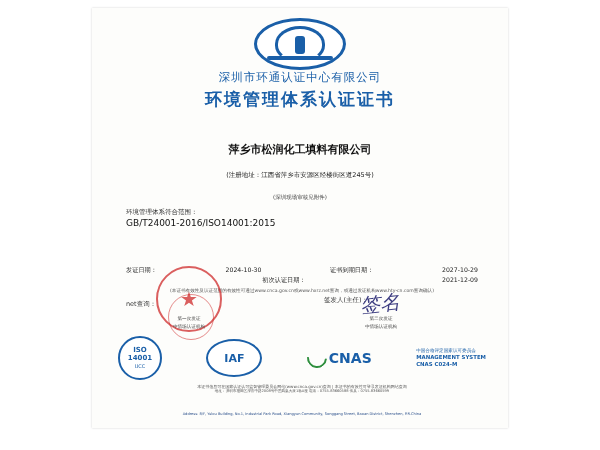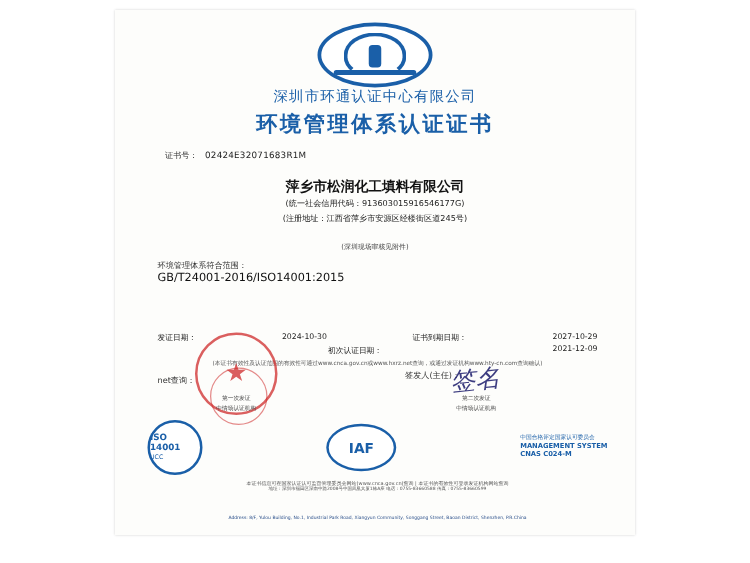--- a/index.html
+++ b/index.html
@@ -295,21 +295,21 @@
     justify-content: space-between;
   }
   .mark-circle {
     width: 40px;
     height: 40px;
     border-radius: 50%;
     border: 2px solid #1a5fa8;
     color: #1a5fa8;
     display: flex;
     flex-direction: column;
-    align-items: flex-start;
+    align-items: center;
     justify-content: center;
     font-size: 7px;
     font-weight: bold;
     font-family: "DejaVu Sans", sans-serif;
     line-height: 8px;
     background: #fff;
   }
   .mark-circle .sub { font-size: 5px; font-weight: normal; }
   .iaf-oval {
     width: 52px;
@@ -386,27 +386,22 @@
 
     <div class="logo-wrap">
       <div class="logo-oval">
         <div class="logo-bar"></div>
       </div>
     </div>
 
     <div class="org-name">深圳市环通认证中心有限公司</div>
     <div class="cert-title">环境管理体系认证证书</div>
 
-    <div class="row-certno">
-      <span class="label-sm">证书号：</span>
-      <span class="value-certno">02424E32071683R1M</span>
-    </div>
 
     <div class="company-name">萍乡市松润化工填料有限公司</div>
-    <div class="company-line cl1">(统一社会信用代码：913603015916546177G)</div>
     <div class="company-line cl2">(注册地址：江西省萍乡市安源区经楼街区道245号)</div>
     <div class="company-line cl4">(深圳现场审核见附件)</div>
 
     <div class="row-label-left std-label">环境管理体系符合范围：</div>
     <div class="std-value">GB/T24001-2016/ISO14001:2015</div>
 
 
     <div class="dates">
       <span class="date-cell">发证日期：</span>
       <span class="date-cell">2024-10-30</span>
@@ -439,20 +434,24 @@
       <div class="mark-circle">
         <span>ISO</span>
         <span>14001</span>
         <span class="sub">UCC</span>
       </div>
 
       <div class="iaf-oval">
         <span>IAF</span>
       </div>
 
+      <div class="cnas-mark">
+        <span class="cnas-swoosh"></span>
+        <span>CNAS</span>
+      </div>
 
       <div class="ms-block">
         <div class="ms-cn">中国合格评定国家认可委员会</div>
         <div class="ms-en">MANAGEMENT SYSTEM</div>
         <div class="ms-no">CNAS C024-M</div>
       </div>
     </div>
 
     <div class="footer">
       <div class="f-big">本证书信息可在国家认证认可监督管理委员会网站(www.cnca.gov.cn)查询  |  本证书的有效性可登录发证机构网站查询</div>

